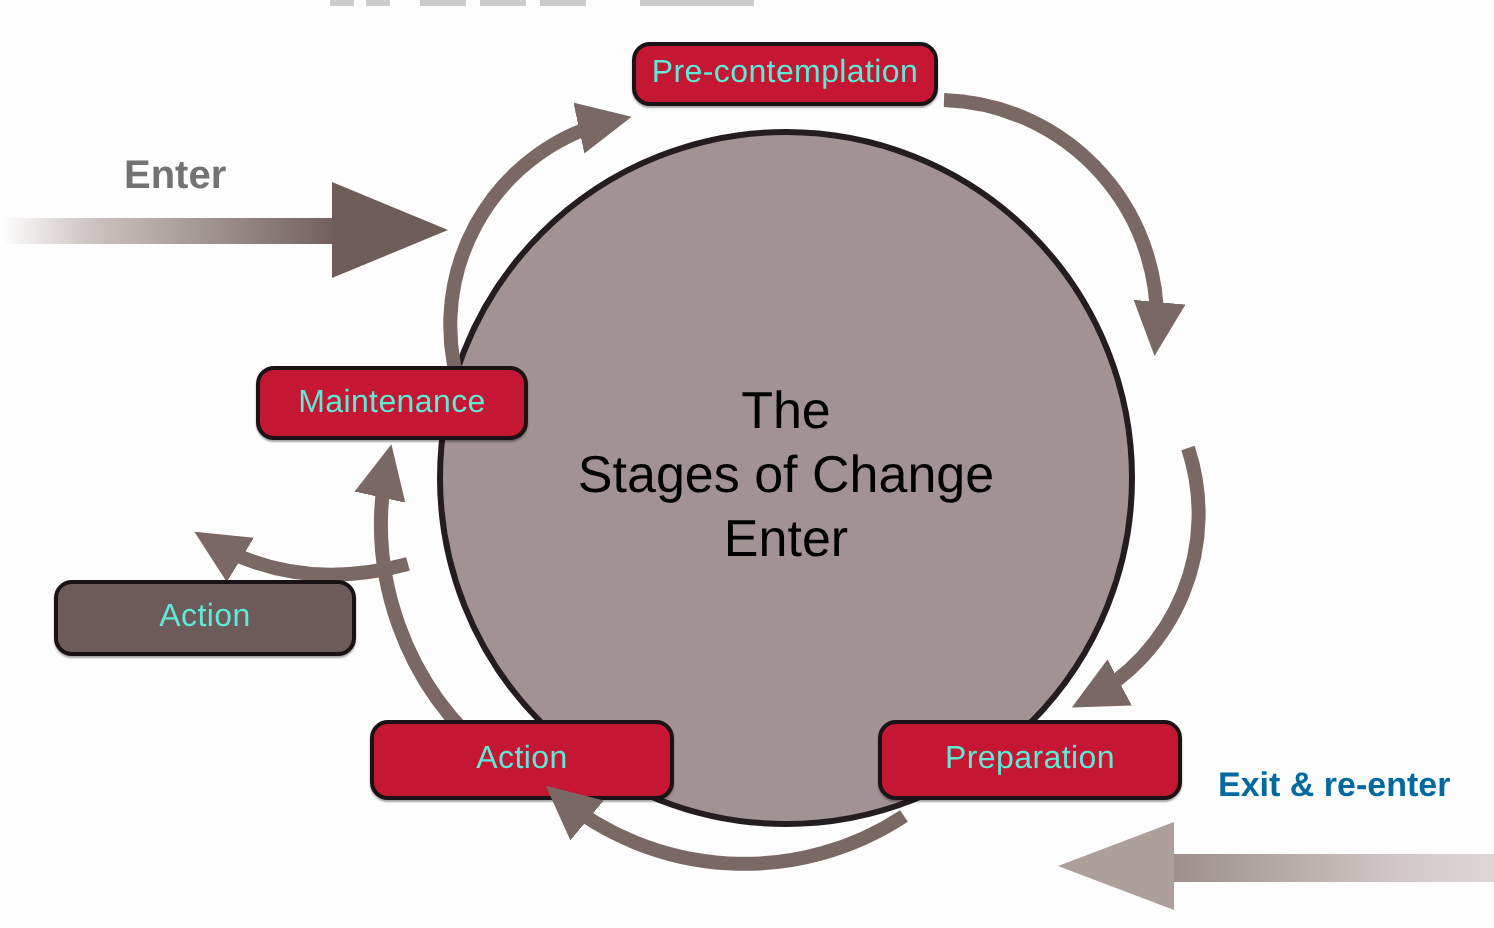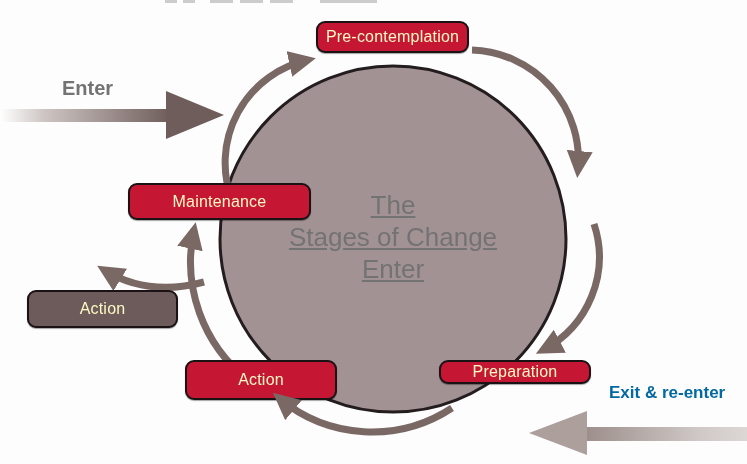--- a/index.html
+++ b/index.html
@@ -7,34 +7,34 @@
     position:relative;width:747px;height:464px;background:#fdfdfd;overflow:hidden;
     font-family:"Liberation Sans",sans-serif;
   }
   svg{position:absolute;left:0;top:0;}
   #layer-under{z-index:1;}
   #layer-over{z-index:3;pointer-events:none;}
   .stage-box{
     position:absolute;z-index:2;box-sizing:border-box;
     border:2px solid #1a1215;border-radius:9px;
     display:flex;align-items:center;justify-content:center;
-    color:#fef9c3;font-size:16px;letter-spacing:.2px;
+    color:#5eead4;font-size:16px;letter-spacing:.2px;
     box-shadow:0 1px 1px rgba(0,0,0,.35);
   }
   .stage-red{background:#c51734;}
   .stage-taupe{background:#6c5b5a;}
   .box-pre{left:316px;top:21px;width:153px;height:32px;}
   .box-contemplation{left:512px;top:183px;width:152px;height:37px;}
-  .box-maintenance{left:128px;top:183px;width:183px;height:37px;}
+  .box-maintenance{left:128px;top:183px;width:136px;height:37px;}
   .box-relapse{left:27px;top:290px;width:151px;height:38px;}
   .box-action{left:185px;top:360px;width:152px;height:40px;}
-  .box-preparation{left:439px;top:360px;width:152px;height:24px;text-align:center;}
+  .box-preparation{left:439px;top:360px;width:152px;height:40px;text-align:center;}
   .circle-title{
     position:absolute;z-index:2;left:243px;top:189px;width:300px;
-    text-align:center;color:#737373;font-size:26px;line-height:32px;font-weight:400;text-decoration:underline;
+    text-align:center;color:#000000;font-size:26px;line-height:32px;font-weight:400;
   }
   .enter-label{
     position:absolute;z-index:2;left:62px;top:77px;
     color:#737373;font-size:20px;font-weight:bold;
   }
   .exit-label{
     position:absolute;z-index:2;left:609px;top:383px;
     color:#0369a1;font-size:17px;font-weight:bold;line-height:19px;
   }
   .top-dash{position:absolute;top:0;height:3px;background:#cccccc;z-index:2;}

